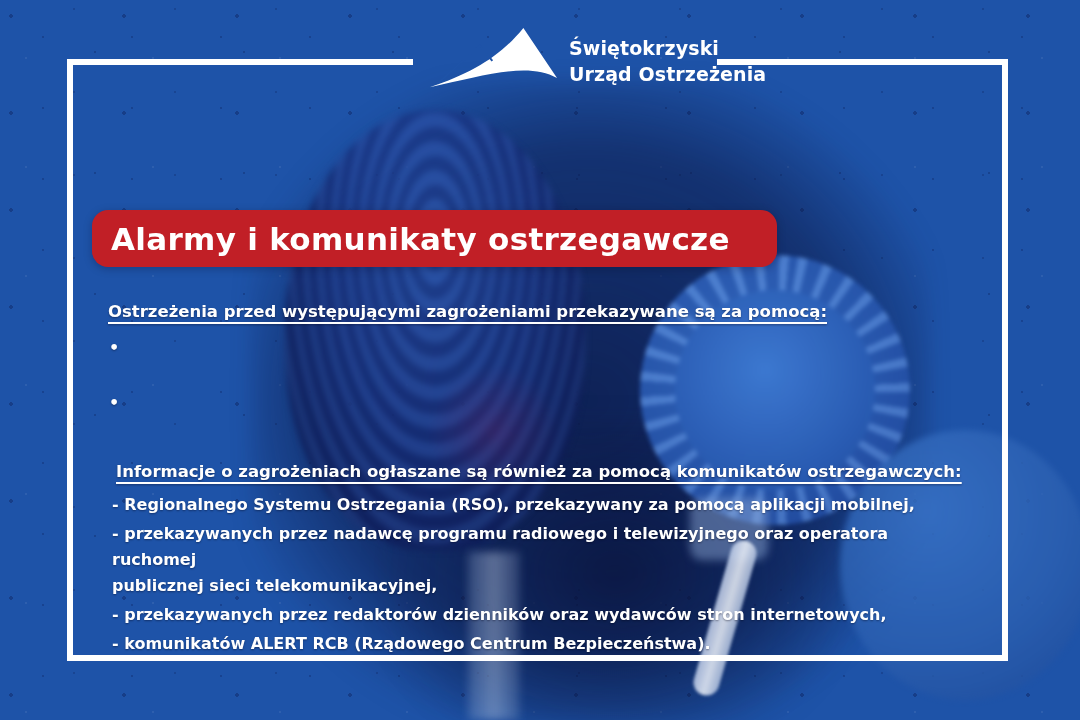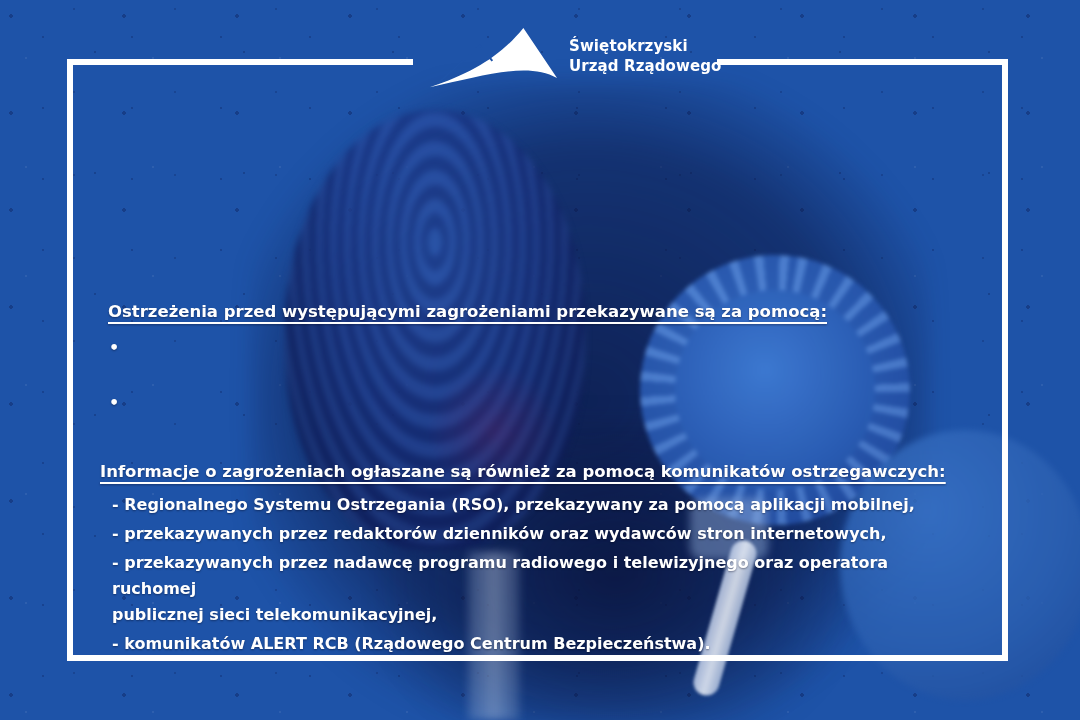--- a/index.html
+++ b/index.html
@@ -77,21 +77,21 @@
   .frame-bar { position:absolute; background:#ffffff; z-index:2; }
   .fb-top-left   { left:67px;  top:59px;  width:346px; height:6px; }
   .fb-top-right  { left:717px; top:59px;  width:291px; height:6px; }
   .fb-bottom     { left:67px;  top:655px; width:941px; height:6px; }
   .fb-left       { left:67px;  top:59px;  width:6px;   height:602px; }
   .fb-right      { left:1002px;top:59px;  width:6px;   height:602px; }
   
   .logo { position:absolute; left:427px; top:24px; z-index:3; display:flex; align-items:flex-start; }
   .logo svg { width:132px; height:66px; display:block; }
   .logo-text {
-    margin:12px 0 0 10px; color:#ffffff; font-size:15px; font-weight:600;
+    margin:12px 0 0 10px; color:#ffffff; font-size:19px; font-weight:600;
     line-height:1.35; letter-spacing:.1px; white-space:nowrap;
   }
   
   .banner {
     position:absolute; left:92px; top:210px; width:685px; height:57px; z-index:3;
     background:#C11F26; border-radius:16px;
     display:flex; align-items:center; padding-left:19px; box-sizing:border-box;
     box-shadow:0 2px 8px rgba(0,0,30,.25);
   }
   .banner h1 {
@@ -101,21 +101,21 @@
   
   .content {
     position:absolute; left:100px; top:301px; width:880px; z-index:3;
     color:#ffffff; font-size:16px; font-weight:700;
     text-shadow:0 1px 2px rgba(0,0,20,.4);
   }
   .content .heading {
     margin:0 8px 11px; font-size:16.5px; font-weight:700; line-height:22px;
     text-decoration:underline; text-decoration-thickness:2px; text-underline-offset:5px;
   }
-  .content .heading.second { margin:18px 0 9px; }
+  .content .heading.second { margin:18px 16px 9px; }
   .content ul { margin:0; padding:0; list-style:none; }
   .content li {
     position:relative; padding-left:30px; line-height:27px; margin-bottom:1px;
     white-space:pre-line;
   }
   .content li .dot { position:absolute; left:9px; top:0; }
   .content p { margin:0 12px 3px; line-height:26px; white-space:pre-line; }
 </style>
 </head>
 <body>
@@ -139,41 +139,44 @@
   <div class="frame-bar fb-left"></div>
   <div class="frame-bar fb-right"></div>
 
   <header class="logo">
     <svg viewBox="0 0 200 100" aria-hidden="true">
       <path d="M4,96 C70,74 112,48 146,6 L197,82 C153,57 86,78 4,96 Z" fill="#ffffff"></path>
       <path d="M16,90 L80,33 L99,56" fill="none" stroke="#1E53A8" stroke-width="3"></path>
     </svg>
     <div class="logo-text">
       <div>Świętokrzyski</div>
-      <div>Urząd Rządowego</div>
+      <div>Urząd Ostrzeżenia</div>
     </div>
   </header>
 
+  <div class="banner">
+    <h1>Alarmy i komunikaty ostrzegawcze</h1>
+  </div>
 
   <main class="content">
 
     <h2 class="heading">Ostrzeżenia przed występującymi zagrożeniami przekazywane są za pomocą:</h2>
 
     <ul>
       <li>
         <span class="dot">•</span>
       </li>
       <li>
         <span class="dot">•</span>
       </li>
     </ul>
 
     <h2 class="heading second">Informacje o zagrożeniach ogłaszane są również za pomocą komunikatów ostrzegawczych:</h2>
 
     <p>- Regionalnego Systemu Ostrzegania (RSO), przekazywany za pomocą aplikacji mobilnej,</p>
-    <p>- przekazywanych przez redaktorów dzienników oraz wydawców stron internetowych,</p>
     <p>- przekazywanych przez nadawcę programu radiowego i telewizyjnego oraz operatora ruchomej
 publicznej sieci telekomunikacyjnej,</p>
+    <p>- przekazywanych przez redaktorów dzienników oraz wydawców stron internetowych,</p>
     <p>- komunikatów ALERT RCB (Rządowego Centrum Bezpieczeństwa).</p>
 
   </main>
 
 </div>
 
 </body></html>

